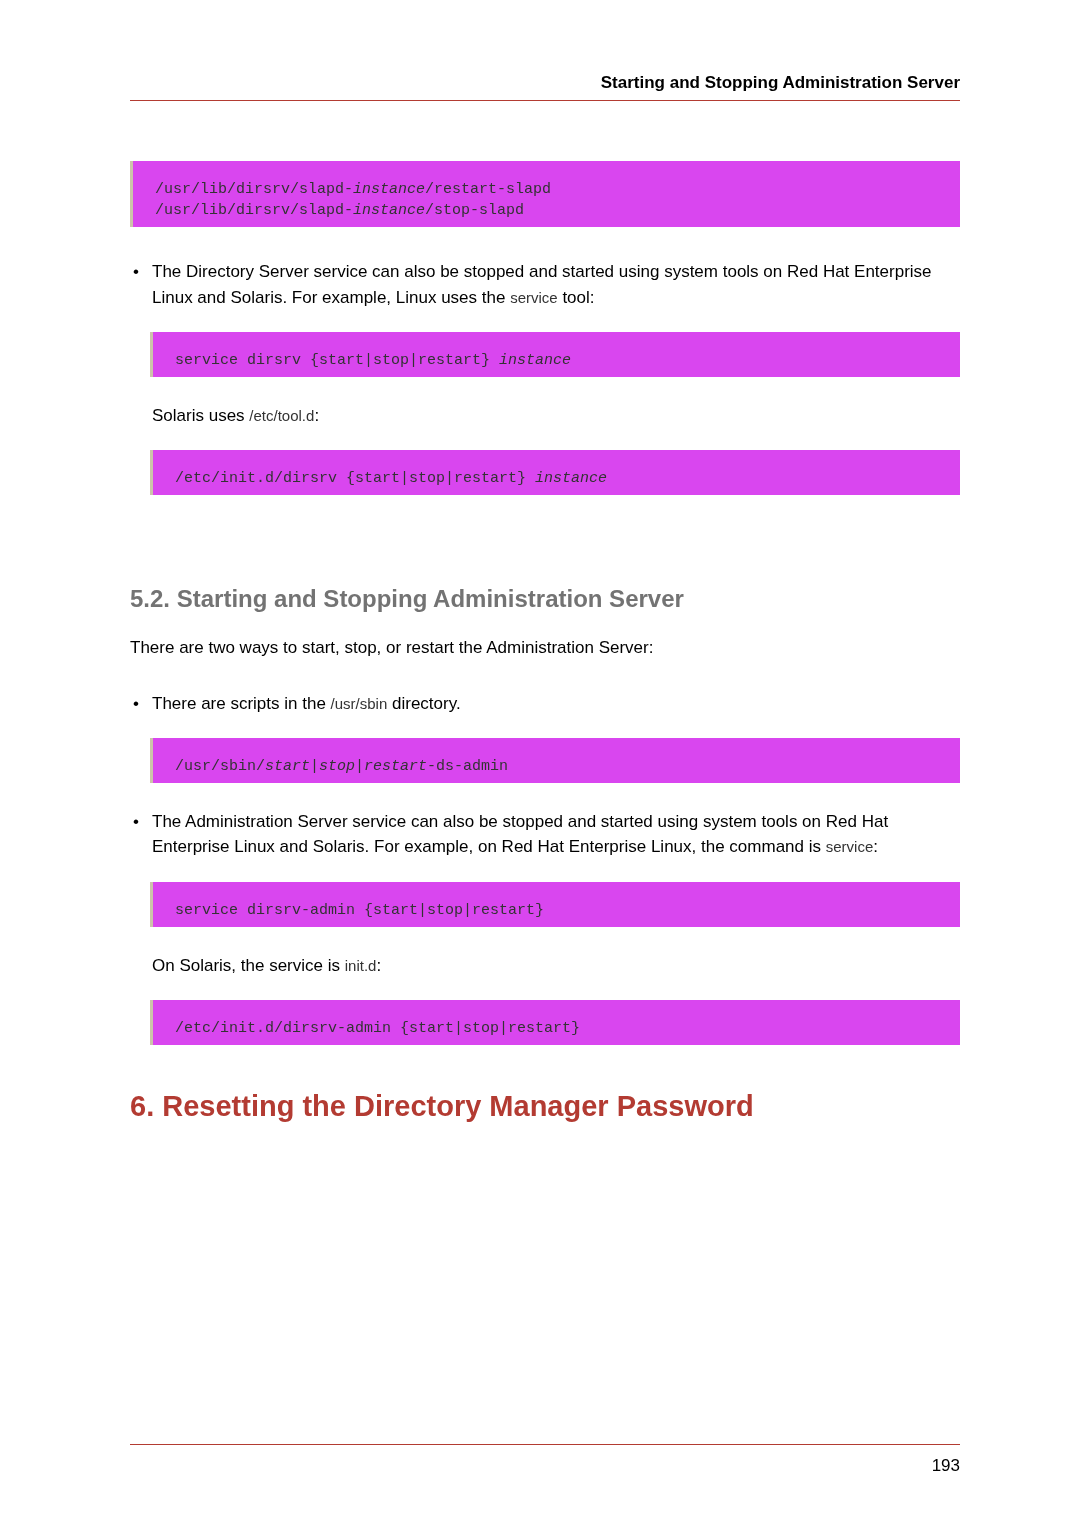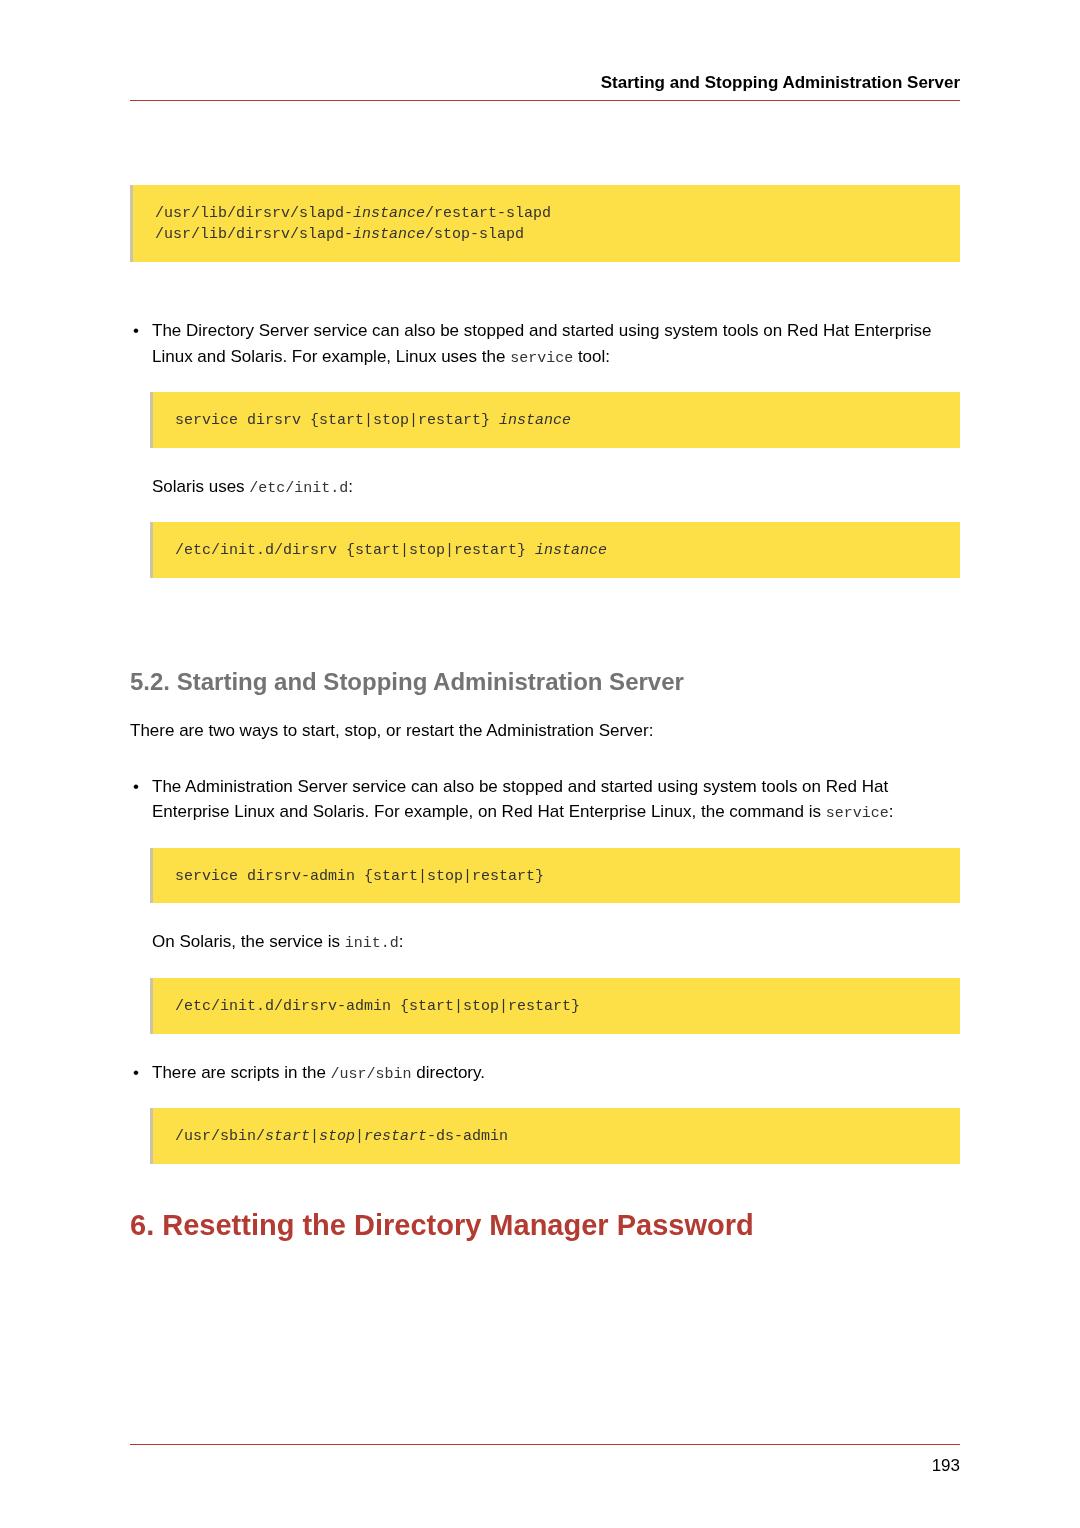--- a/index.html
+++ b/index.html
@@ -27,29 +27,29 @@
   hr.rule {
     border: none;
     border-top: 1.5px solid #b33b32;
     margin: 0;
   }
   .spacer-lg { height: 46px; }
   .spacer-md { height: 30px; }
   .spacer-sm { height: 18px; }
 
   .codeblock {
-    background: #fde047;
+    background: #d946ef;
     border-left: 3px solid #ccc4aa;
-    padding: 18px 18px 16px 22px;
+    padding: 18px 18px 5px 22px;
     font-family: "Liberation Mono", "DejaVu Sans Mono", Consolas, monospace;
     font-size: 15px;
     white-space: pre;
     color: #333;
     line-height: 1.45;
-    margin: 38px 0;
+    margin: 14px 0;
   }
   .codeblock em, .inline-code em {
     font-style: italic;
   }
 
   ul.bullet {
     list-style: none;
     padding: 0;
     margin: 0;
   }
@@ -68,21 +68,21 @@
   ul.bullet > li .codeblock {
     margin-left: -2px;
     margin-top: 22px;
     margin-bottom: 26px;
   }
   ul.bullet > li .after-text {
     margin-top: 6px;
   }
 
   .inline-code {
-    font-family: Liberation Mono, monospace;
+    font-family: Liberation Sans, sans-serif;
     font-size: 15px;
     color: #333;
   }
 
   h2.section {
     color: #737373;
     font-size: 24px;
     font-weight: bold;
     margin: 0 0 18px 0;
   }
@@ -127,52 +127,52 @@
 <span>/usr/lib/dirsrv/slapd-</span><em>instance</em><span>/stop-slapd</span></div>
 
   <div class="spacer-sm"></div>
 
   <ul class="bullet">
     <li>
       <span class="para"><span>The Directory Server service can also be stopped and started using system tools on Red Hat Enterprise Linux and Solaris. For example, Linux uses the </span><span class="inline-code">service</span><span> tool:</span></span>
 
       <div class="codeblock"><span>service dirsrv {start|stop|restart} </span><em>instance</em></div>
 
-      <div class="after-text"><span>Solaris uses </span><span class="inline-code">/etc/init.d</span><span>:</span></div>
+      <div class="after-text"><span>Solaris uses </span><span class="inline-code">/etc/tool.d</span><span>:</span></div>
 
       <div class="codeblock"><span>/etc/init.d/dirsrv {start|stop|restart} </span><em>instance</em></div>
     </li>
   </ul>
 
   <div class="spacer-md"></div>
 
 
   <div class="spacer-md"></div>
 
   <h2 class="section">5.2. Starting and Stopping Administration Server</h2>
 
   <p class="para">There are two ways to start, stop, or restart the Administration Server:</p>
 
   <div class="spacer-md"></div>
 
   <ul class="bullet">
     <li>
+      <span class="para"><span>There are scripts in the </span><span class="inline-code">/usr/sbin</span><span> directory.</span></span>
+
+      <div class="codeblock"><span>/usr/sbin/</span><em>start|stop|restart</em><span>-ds-admin</span></div>
+    </li>
+
+    <li>
       <span class="para"><span>The Administration Server service can also be stopped and started using system tools on Red Hat Enterprise Linux and Solaris. For example, on Red Hat Enterprise Linux, the command is </span><span class="inline-code">service</span><span>:</span></span>
 
       <div class="codeblock"><span>service dirsrv-admin {start|stop|restart}</span></div>
 
       <div class="after-text"><span>On Solaris, the service is </span><span class="inline-code">init.d</span><span>:</span></div>
 
       <div class="codeblock"><span>/etc/init.d/dirsrv-admin {start|stop|restart}</span></div>
-    </li>
-
-    <li>
-      <span class="para"><span>There are scripts in the </span><span class="inline-code">/usr/sbin</span><span> directory.</span></span>
-
-      <div class="codeblock"><span>/usr/sbin/</span><em>start|stop|restart</em><span>-ds-admin</span></div>
     </li>
   </ul>
 
   <h1 class="chapter">6. Resetting the Directory Manager Password</h1>
 
   <div class="footer">
     <hr>
     <div class="num">193</div>
   </div>
 

